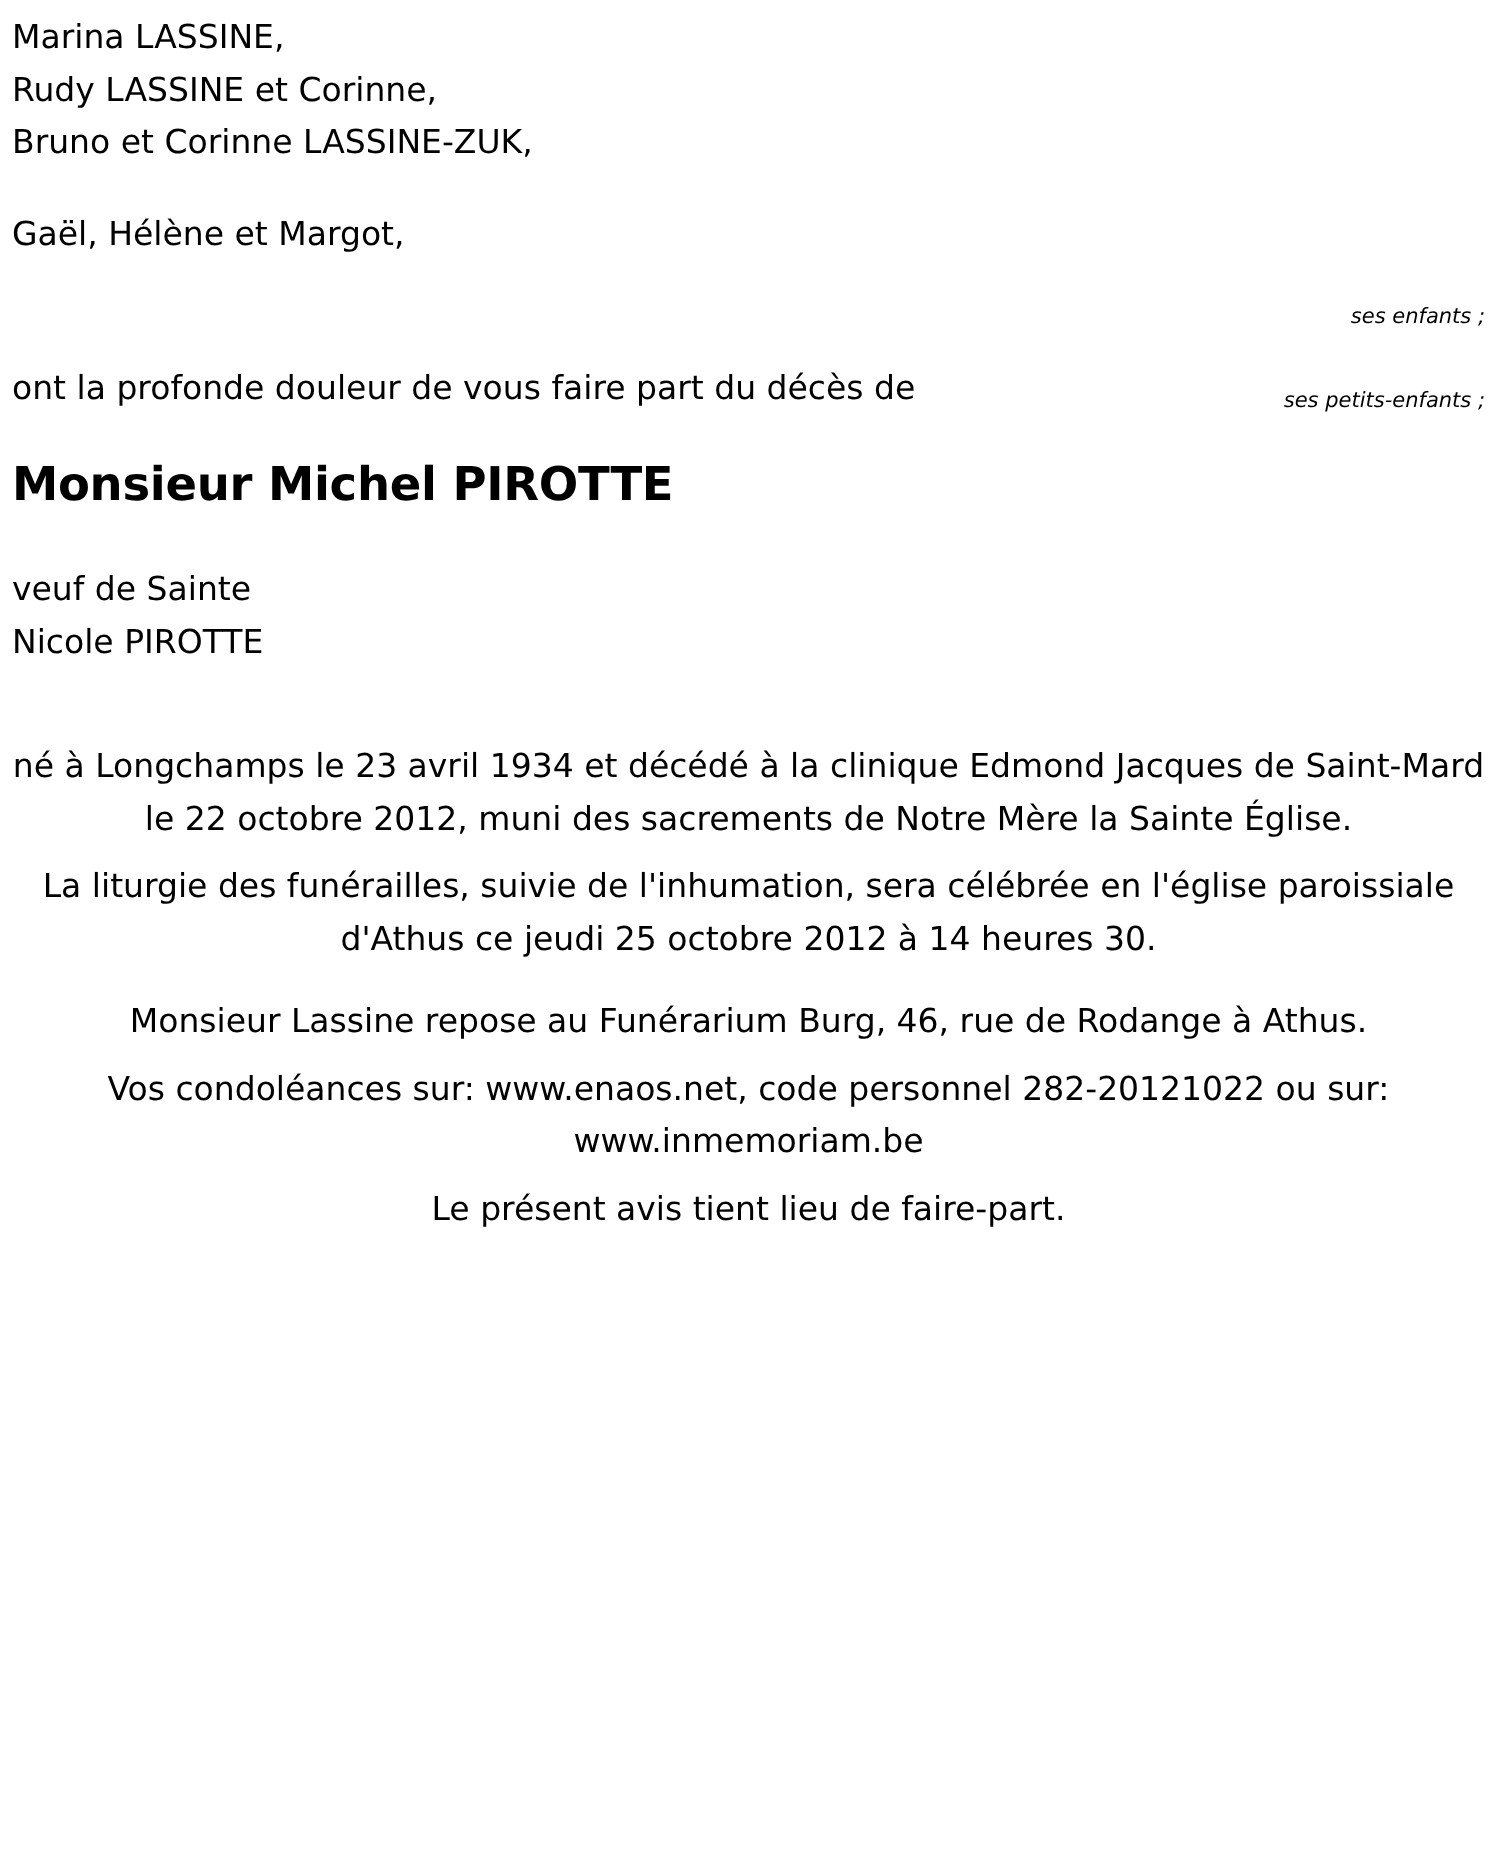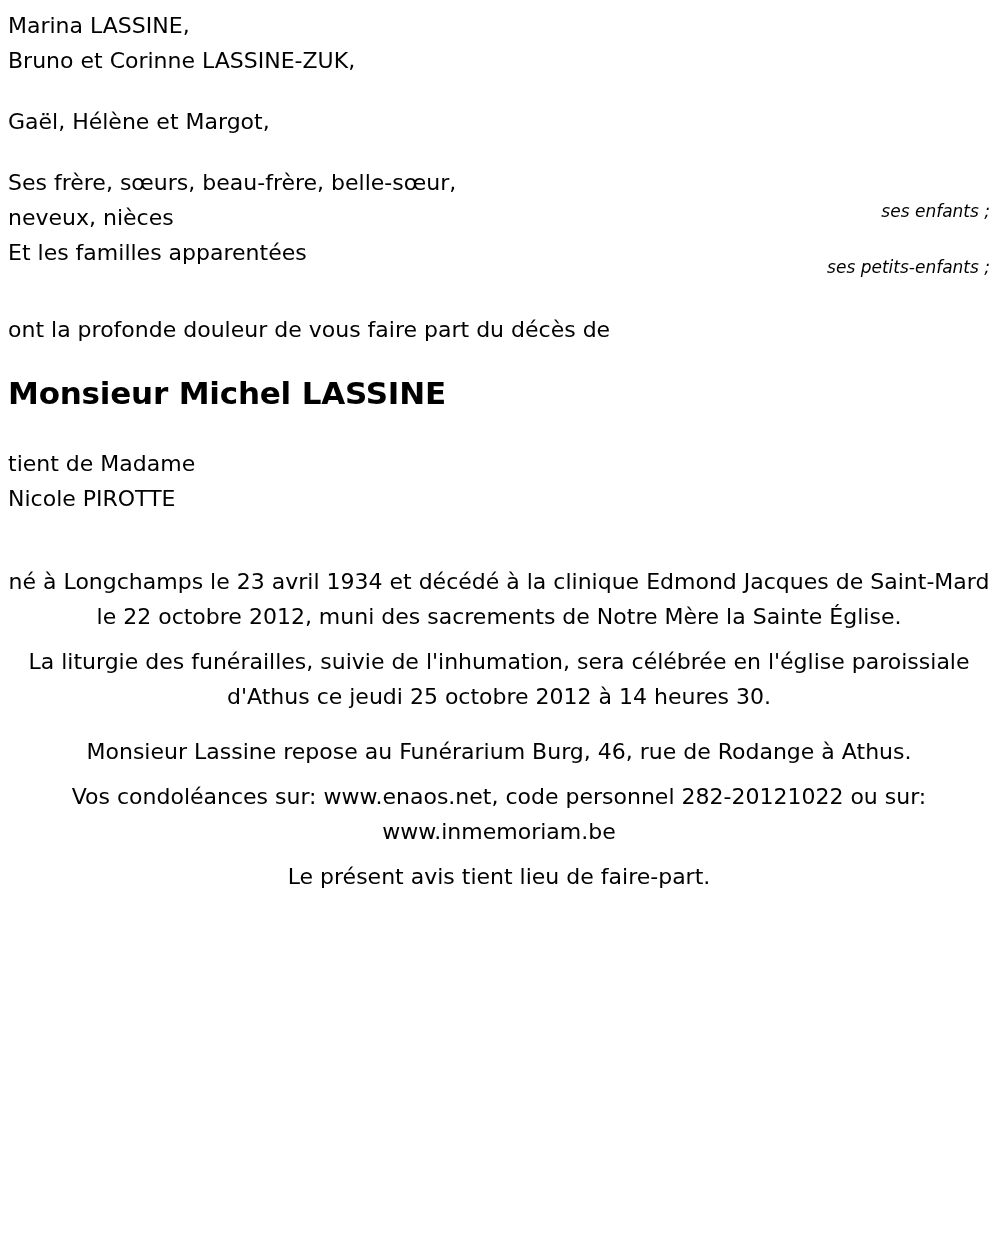--- a/index.html
+++ b/index.html
@@ -48,21 +48,21 @@
     position: absolute;
     left: 0;
     top: 0;
     width: 1000px;
     height: 1242px;
     pointer-events: none;
   }
   .rel {
     position: absolute;
     right: 10px;
-    font-size: 17px;
+    font-size: 14px;
     line-height: 30px;
     font-style: italic;
     text-align: right;
     white-space: pre;
   }
   .rel-enfants { top: 196px; }
   .rel-petits  { top: 252px; }
 
   
   .headline {
@@ -83,49 +83,45 @@
     white-space: normal;
   }
 </style>
 </head>
 <body>
 
 <div class="notice">
 
   <div class="name-block">
     <span class="line">Marina LASSINE,</span>
+    <span class="line">Rudy LASSINE et Corinne,</span>
     <span class="line">Bruno et Corinne LASSINE-ZUK,</span>
   </div>
 
   <div class="gap-lg"></div>
 
   <div class="name-block">
     <span class="line">Gaël, Hélène et Margot,</span>
   </div>
 
   <div class="gap-lg"></div>
 
-  <div class="name-block">
-    <span class="line">Ses frère, sœurs, beau-frère, belle-sœur,</span>
-    <span class="line">neveux, nièces</span>
-    <span class="line">Et les familles apparentées</span>
-  </div>
 
   <div style="height:42px"></div>
 
   <div class="line">ont la profonde douleur de vous faire part du décès de</div>
 
   <div style="height:26px"></div>
 
-  <div class="headline">Monsieur Michel LASSINE</div>
+  <div class="headline">Monsieur Michel PIROTTE</div>
 
   <div style="height:33px"></div>
 
   <div class="name-block">
-    <span class="line">tient de Madame</span>
+    <span class="line">veuf de Sainte</span>
     <span class="line">Nicole PIROTTE</span>
   </div>
 
   <div style="height:48px"></div>
 
   <p class="para">né à Longchamps le 23 avril 1934 et décédé à la clinique Edmond Jacques de Saint-Mard le 22 octobre 2012, muni des sacrements de Notre Mère la Sainte Église.</p>
 
   <div class="gap-sm"></div>
 
   <p class="para">La liturgie des funérailles, suivie de l'inhumation, sera célébrée en l'église paroissiale d'Athus ce jeudi 25 octobre 2012 à 14 heures 30.</p>

